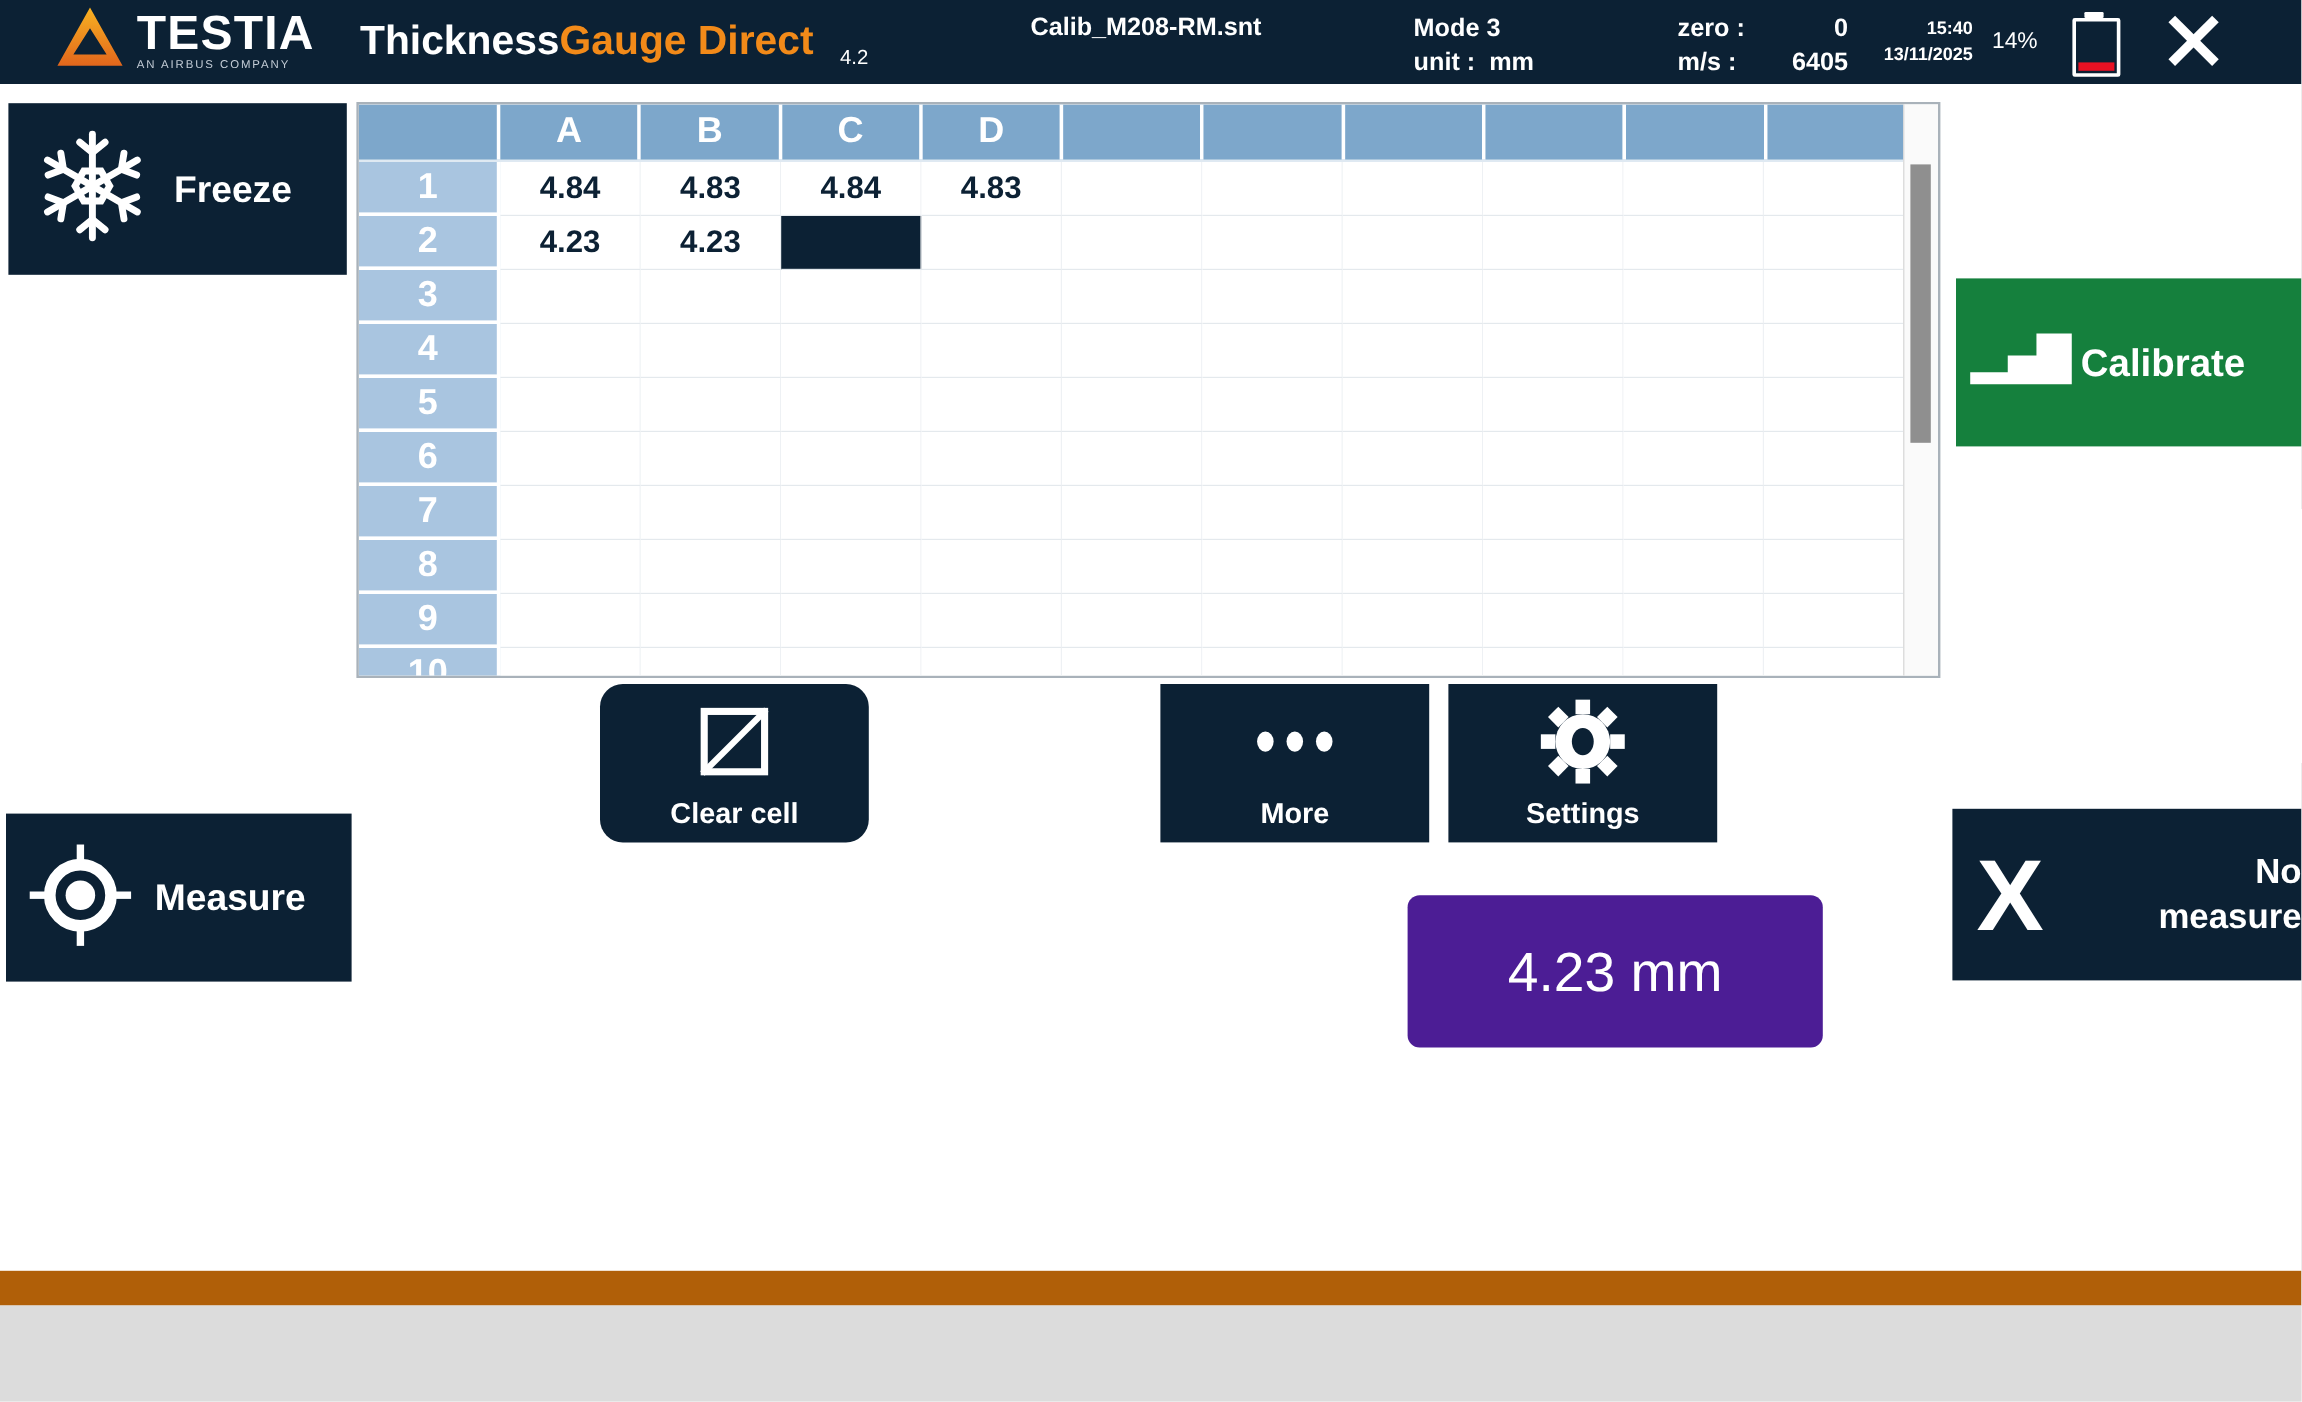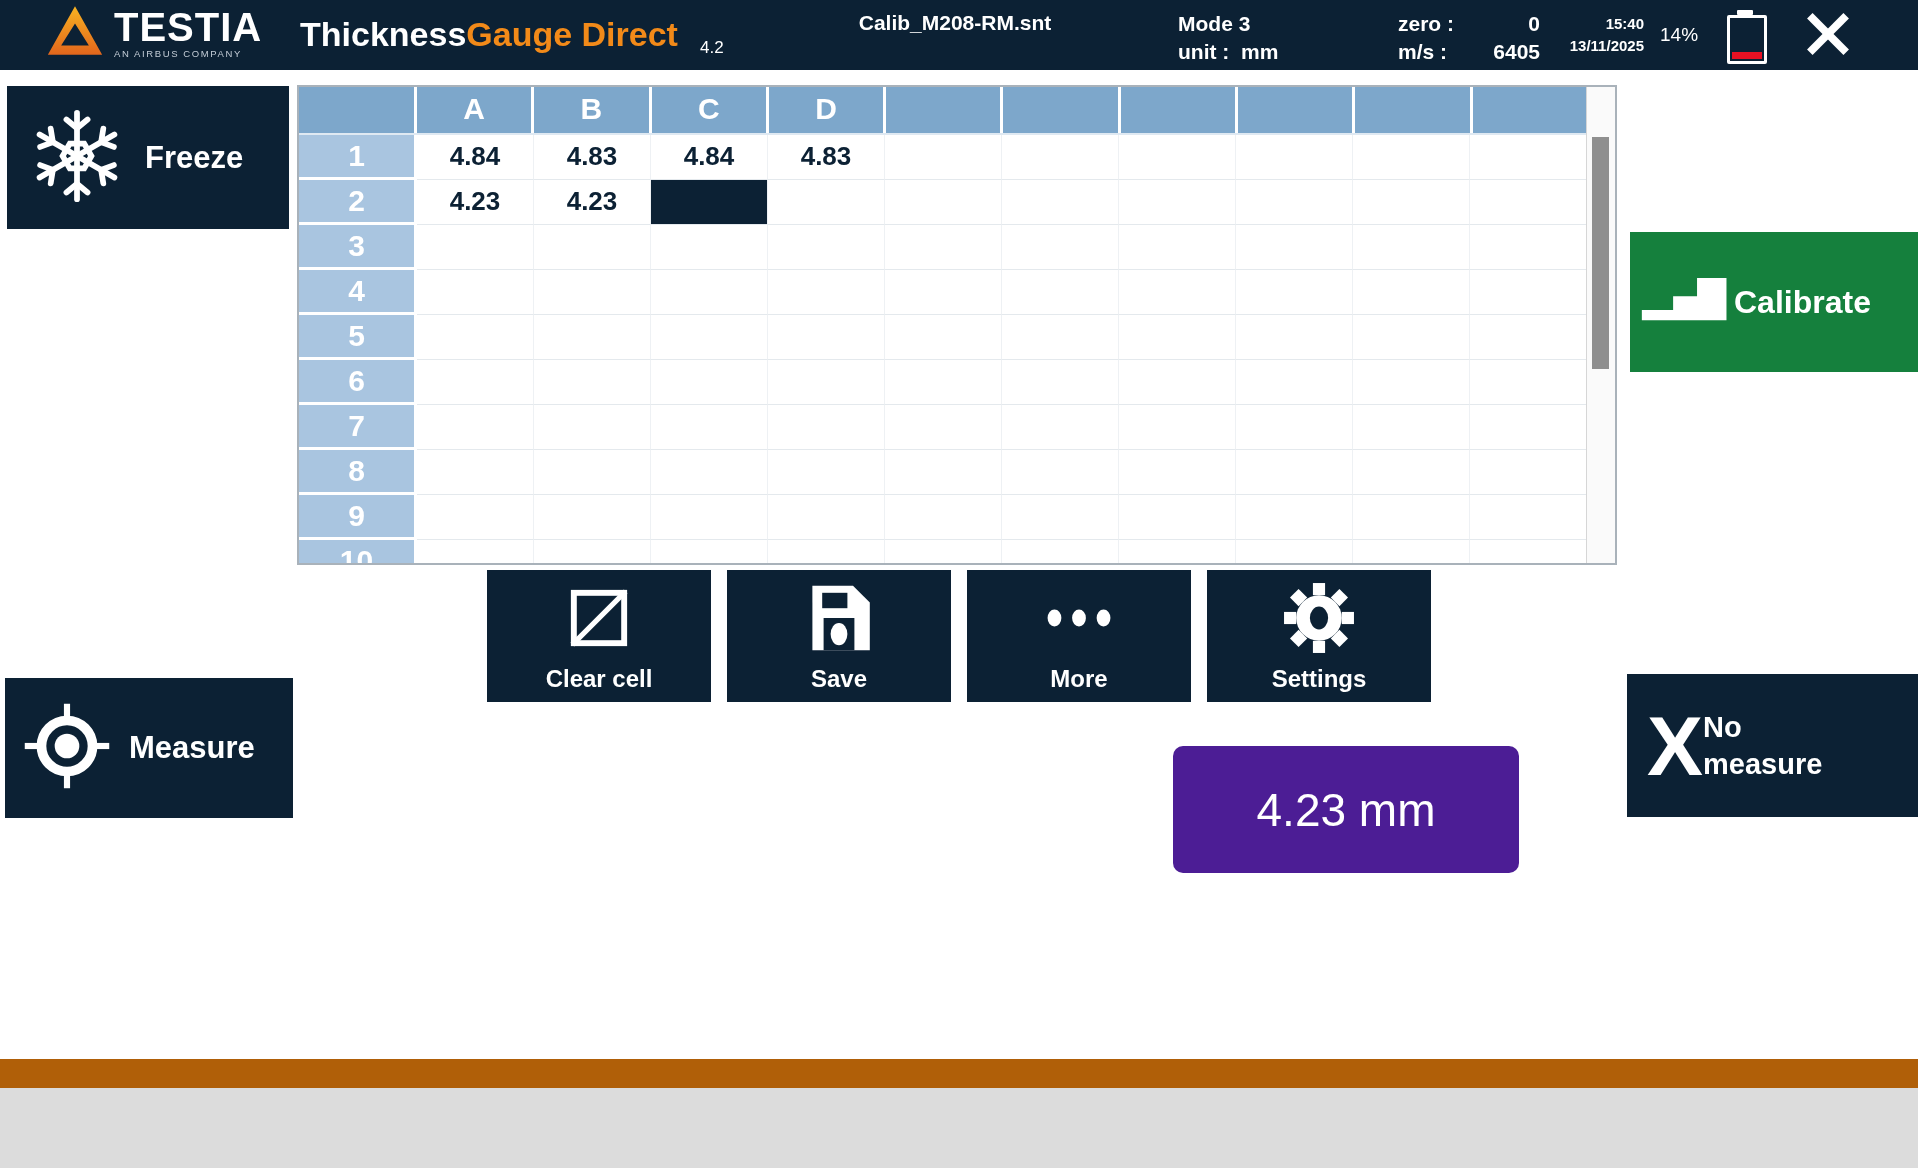--- a/index.html
+++ b/index.html
@@ -51,31 +51,31 @@
          color:#0c2134;font-size:26px;font-weight:bold;text-align:center;line-height:43px;background:#fff;}
   .gcell.selected{background:#0c2134;}
   #grid-scrollbar{position:absolute;right:0;top:0;bottom:0;width:28px;background:#fafafa;border-left:1px solid #d6d6d6;}
   #grid-scroll-thumb{position:absolute;left:5px;top:50px;width:17px;height:232px;background:#8f8f8f;}
 
   
   .tool-btn{top:570px;width:224px;height:132px;background:#0c2134;color:#fff;display:flex;flex-direction:column;
             align-items:center;justify-content:flex-end;padding-bottom:9px;gap:5px;}
   .tool-icon{height:84px;display:flex;align-items:center;justify-content:center;}
   .tool-label{font-size:24px;font-weight:bold;}
-  #clear-btn{left:487px;} #save-btn{left:727px;} #more-btn{left:967px;} #settings-btn{left:1207px;}
+  #clear-btn{left:500px;border-radius:19px;} #save-btn{left:727px;} #more-btn{left:967px;} #settings-btn{left:1207px;}
 
   
   #grid-btn{left:1630px;top:83px;width:288px;height:142px;background:#f28a19;color:#fff;display:flex;
             align-items:center;gap:28px;padding-left:24px;}
   #calibrate-btn{left:1630px;top:232px;width:288px;height:140px;background:#15803d;color:#fff;display:flex;
             align-items:center;gap:2px;padding-left:10px;}
   .right-label{font-size:32px;font-weight:bold;}
   #no-measure-btn{left:1627px;top:674px;width:291px;height:143px;background:#0c2134;color:#fff;display:flex;align-items:center;}
   .nm-x{font-size:84px;font-weight:bold;line-height:84px;padding-left:20px;}
-  .nm-text{flex:1;text-align:left;font-size:29px;font-weight:bold;line-height:37px;}
+  .nm-text{flex:1;text-align:right;font-size:29px;font-weight:bold;line-height:37px;}
 
   
   #reading-box{left:1173px;top:746px;width:346px;height:127px;background:#4c1d95;border-radius:10px;
                display:flex;align-items:center;justify-content:center;color:#fff;font-size:46px;}
 
   
   #bottom-bar{left:0;top:1059px;width:1918px;height:109px;background:#b05f08;}
 </style>
 </head>
 <body>
@@ -342,31 +342,20 @@
   <div id="clear-btn" class="abs tool-btn">
     <span class="tool-icon">
       <svg width="74" height="74" viewBox="0 0 100 100">
         <rect x="16" y="16" width="68" height="68" fill="none" stroke="#fff" stroke-width="8"></rect>
         <line x1="14" y1="86" x2="86" y2="14" stroke="#fff" stroke-width="7"></line>
       </svg>
     </span>
     <span class="tool-label">Clear cell</span>
   </div>
 
-  <div id="save-btn" class="abs tool-btn">
-    <span class="tool-icon">
-      <svg width="70" height="70" viewBox="0 0 100 100">
-        <path d="M12 4 H70 L94 28 V96 H12 Z" fill="#fff"></path>
-        <rect x="26" y="14" width="36" height="22" fill="#0c2134"></rect>
-        <rect x="28" y="50" width="44" height="46" fill="#0c2134"></rect>
-        <ellipse cx="50" cy="73" rx="12" ry="16" fill="#fff"></ellipse>
-      </svg>
-    </span>
-    <span class="tool-label">Save</span>
-  </div>
 
   <div id="settings-btn" class="abs tool-btn">
     <span class="tool-icon">
       <svg width="76" height="76" viewBox="0 0 100 100">
         <g fill="#fff">
           <circle cx="50" cy="50" r="30"></circle>
           <g>
             <rect x="42" y="4" width="16" height="16"></rect>
             <rect x="42" y="80" width="16" height="16"></rect>
             <rect x="4" y="42" width="16" height="16" transform="rotate(0 50 50)"></rect>

